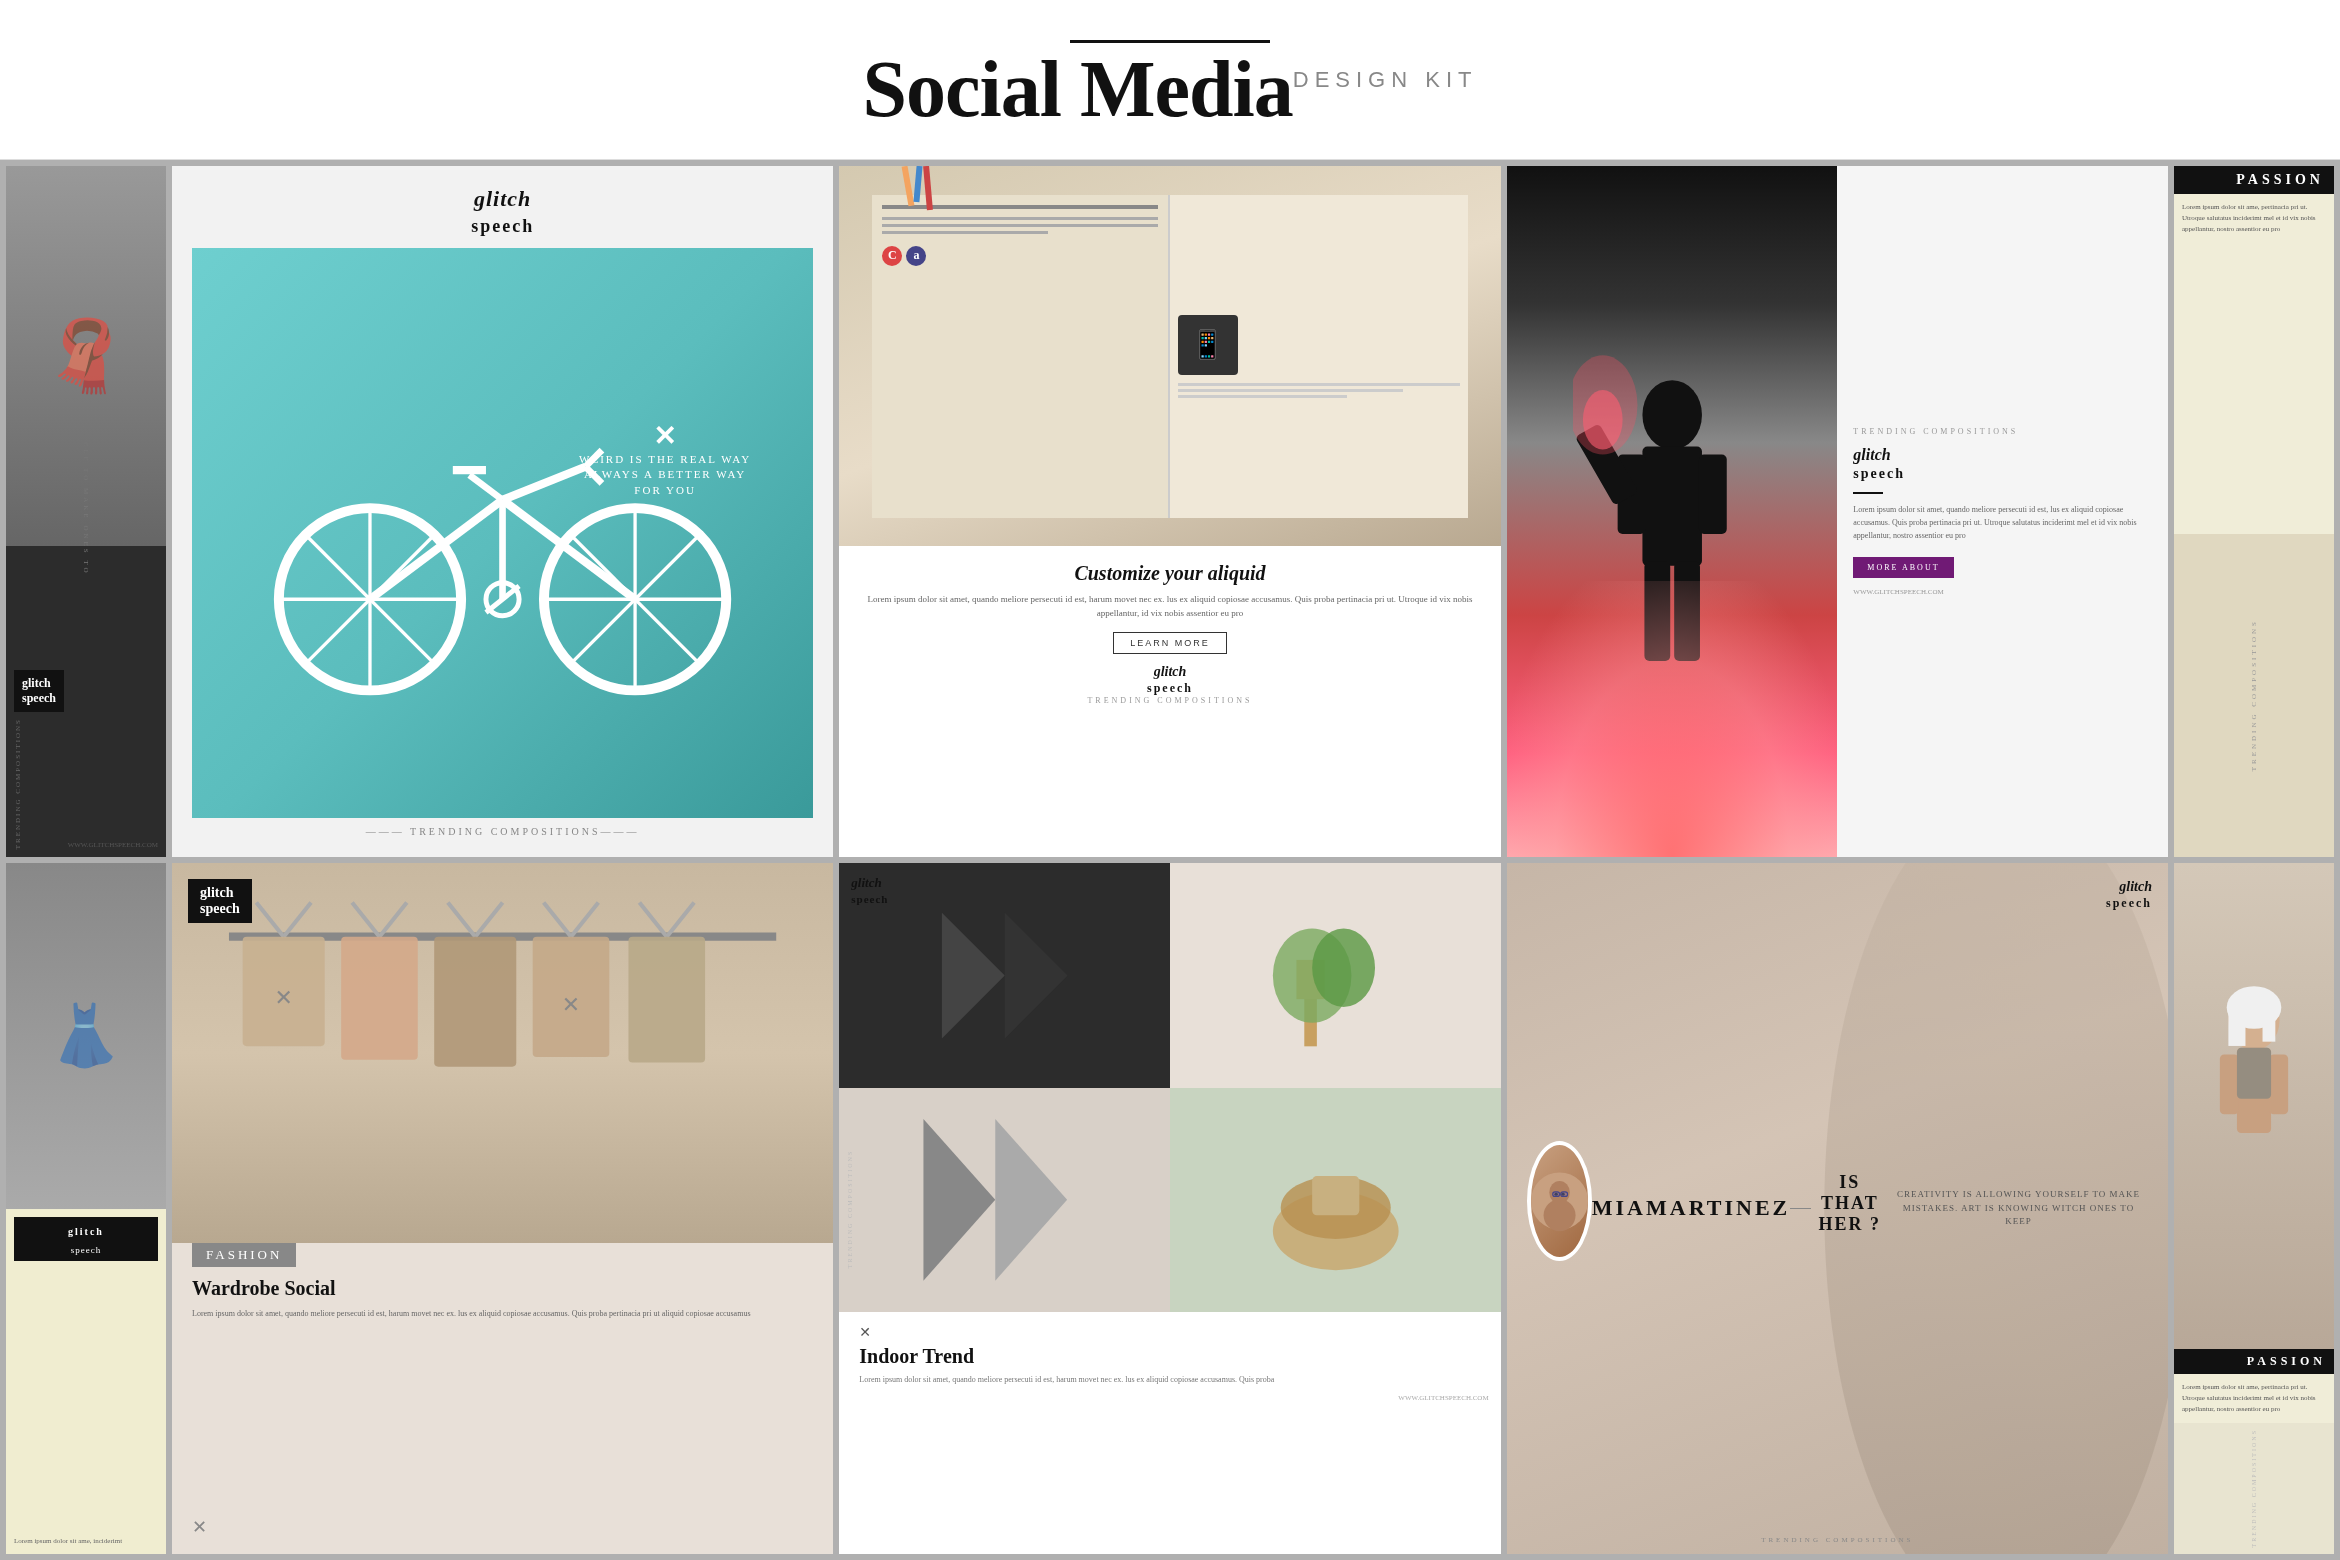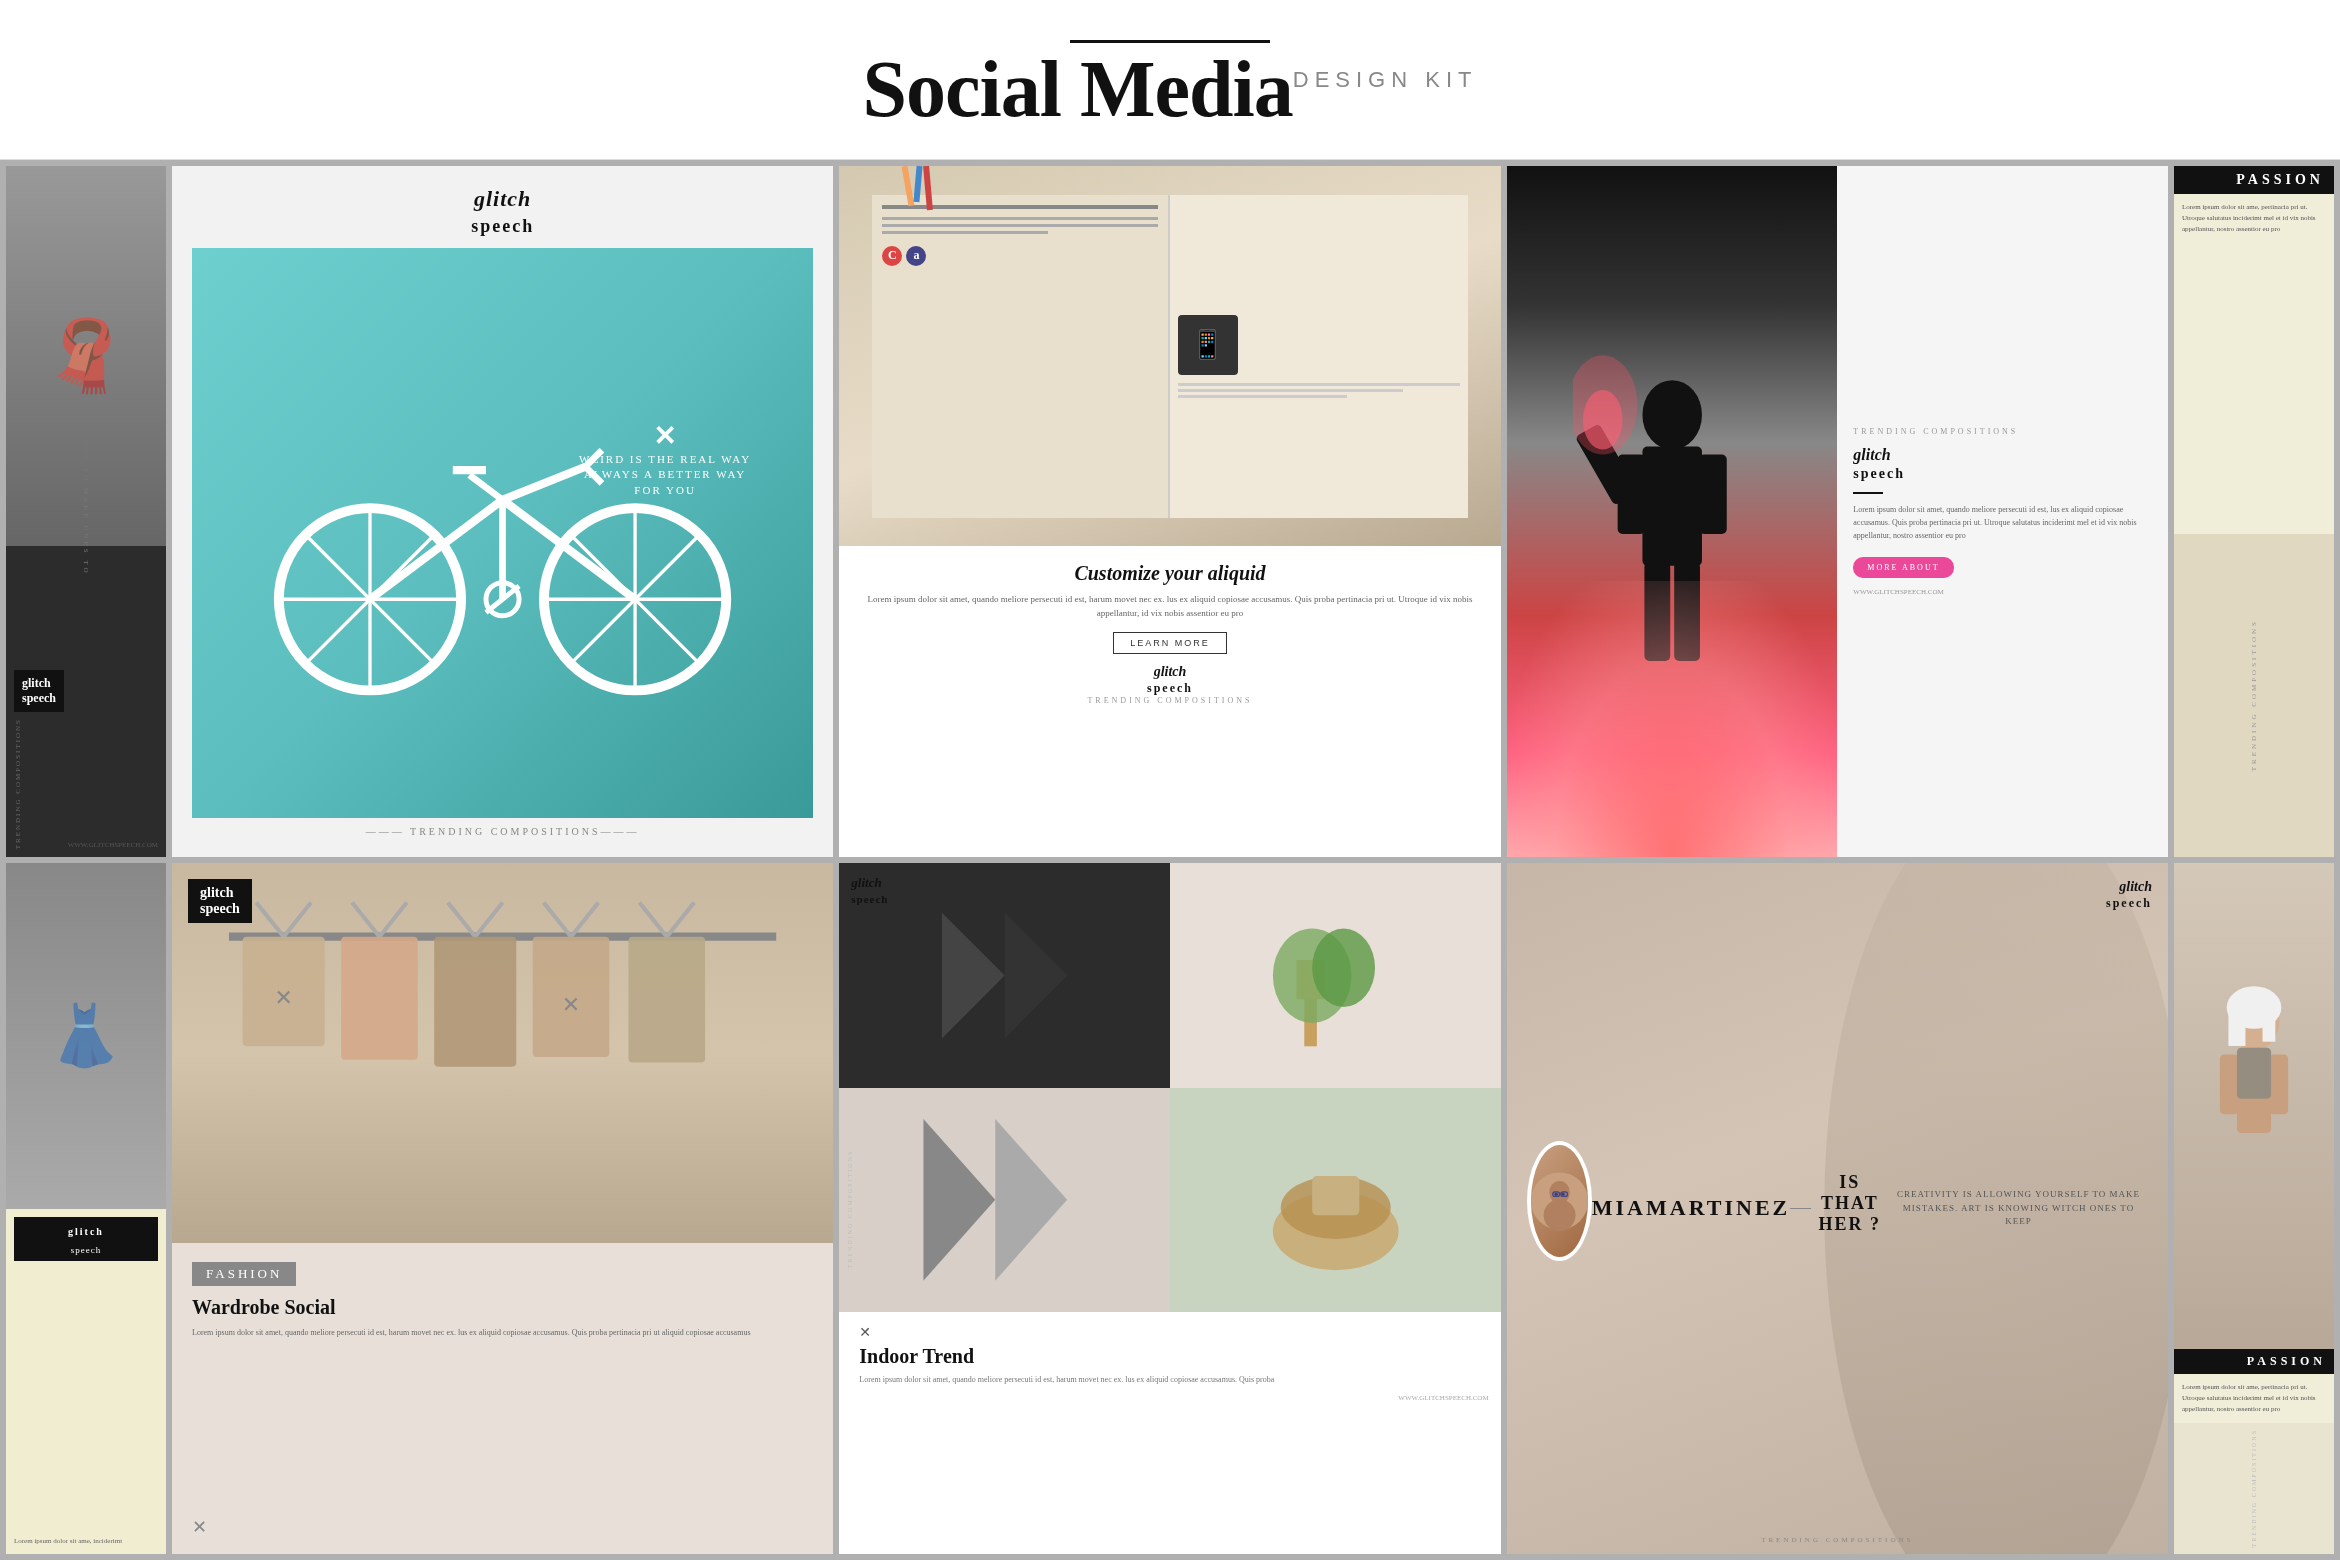--- a/index.html
+++ b/index.html
@@ -314,29 +314,28 @@
     }
 
     .trend-body {
       font-size: 8px;
       color: #666;
       line-height: 1.6;
       margin-bottom: 14px;
     }
 
     .trend-btn {
-      background: #ec4899;
+      background: #701a75;
       color: white;
       padding: 6px 14px;
       font-size: 8px;
       letter-spacing: 2px;
       text-transform: uppercase;
       display: inline-block;
       width: fit-content;
-      border-radius: 10px;
     }
 
     .trend-url {
       font-size: 7px;
       color: #999;
       margin-top: 10px;
     }
 
     
     .card-fashion {
@@ -367,21 +366,21 @@
       padding: 6px 12px;
     }
 
     .fashion-brand-text {
       font-size: 14px;
       font-weight: bold;
       color: white;
     }
 
     .fashion-content {
-      padding: 19px 20px;
+      padding: 0 20px;
       flex: 1;
     }
 
     .fashion-tag {
       background: #888;
       color: white;
       padding: 4px 14px;
       font-size: 13px;
       letter-spacing: 3px;
       text-transform: uppercase;

